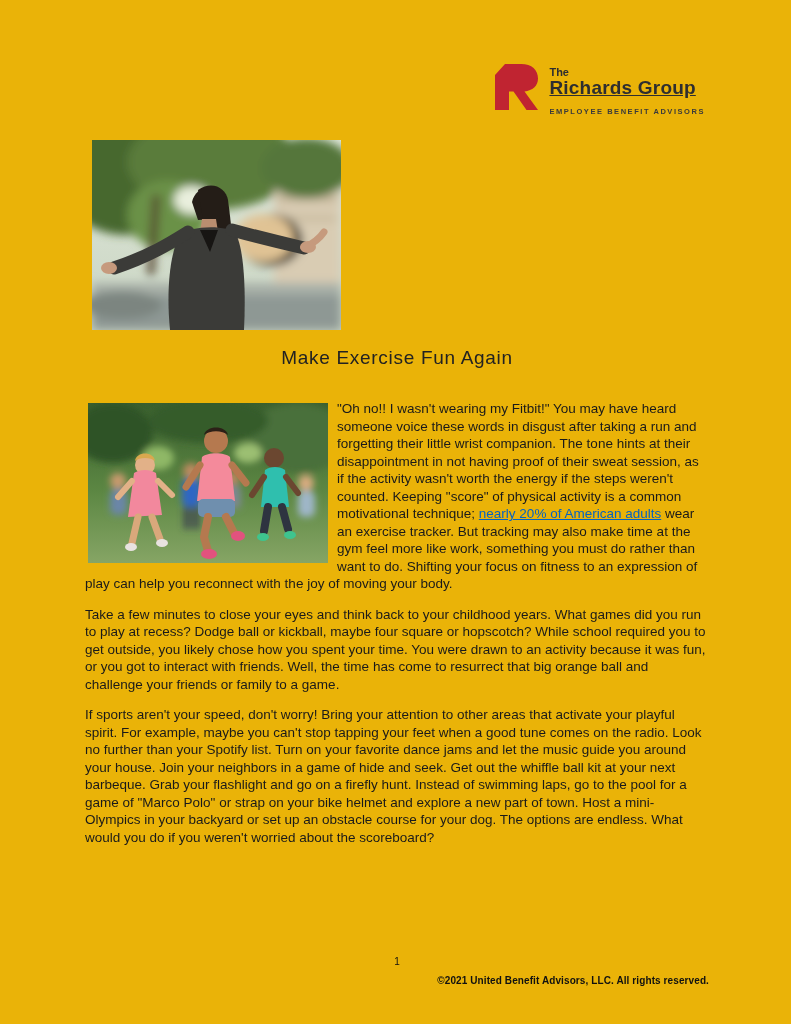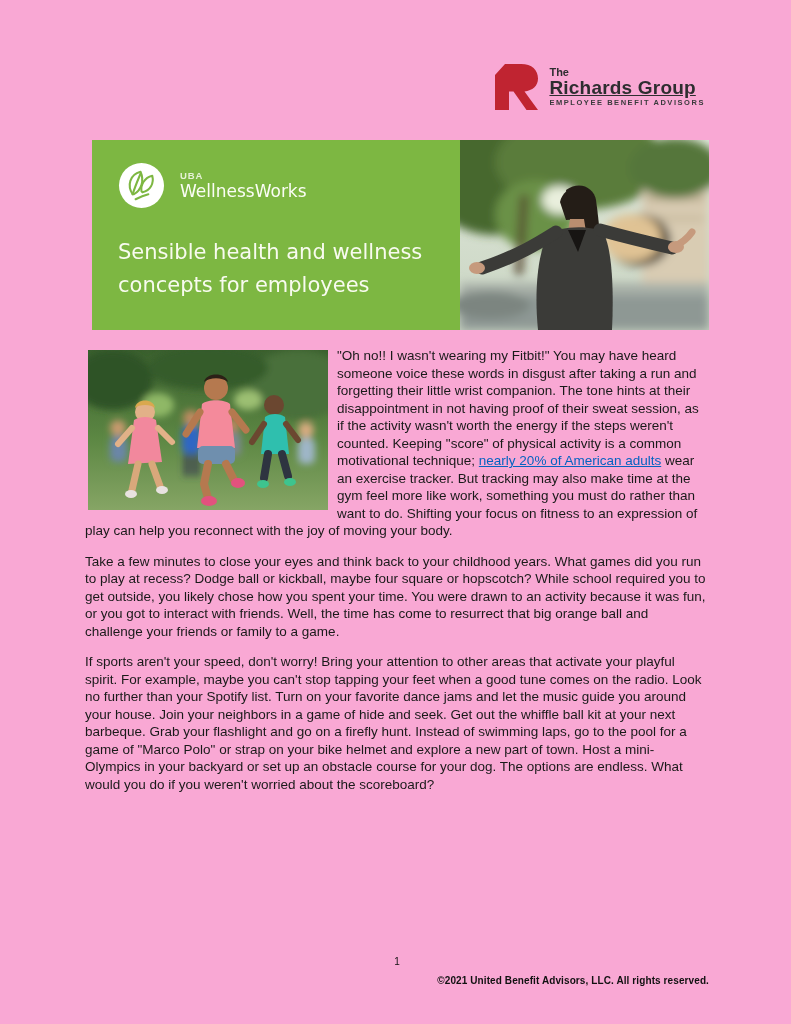--- a/index.html
+++ b/index.html
@@ -2,32 +2,32 @@
 <html style="--brand-red: #c02431; --banner-green: #7db742; --link-blue: #0563c1;"><head>
 <meta charset="utf-8">
 <style>
   :root{
     --brand-red:#c02431;
     --banner-green:#7db742;
     --link-blue:#0563c1;
   }
   html,body{margin:0;padding:0;background:#e9e9e9;}
   .page{
-    position:relative;width:791px;height:1024px;margin:0 auto;background:#f9a8d4;
+    position:relative;width:791px;height:1024px;margin:0 auto;background:#eab308;
     font-family:"Liberation Sans",sans-serif;color:#1a1a1a;overflow:hidden;
   }
 
   
   .brand-logo{position:absolute;top:60px;right:86px;display:flex;align-items:flex-start;gap:9px;}
   .r-mark{width:50px;height:52px;display:block;}
   .r-fill{fill:var(--brand-red,#c02431);}
   .brand-text{padding-top:7px;}
   .brand-the{font-size:11px;font-weight:bold;color:#2e2e30;line-height:11px;}
   .brand-name{font-size:19px;font-weight:bold;color:#2e2e30;line-height:20px;letter-spacing:.2px;text-decoration:underline;}
-  .brand-tagline{font-size:7.5px;font-weight:bold;color:#3a3a3c;letter-spacing:1.55px;margin-top:0;}
+  .brand-tagline{font-size:7.5px;font-weight:bold;color:#3a3a3c;letter-spacing:1.55px;margin-top:9px;}
 
   
   .banner{position:absolute;left:92px;top:140px;width:617px;height:190px;display:flex;}
   .banner-green{
     width:368px;height:100%;box-sizing:border-box;background:var(--banner-green,#7db742);
     padding:22px 18px 0 26px;color:#fff;
   }
   .wellness-logo{display:flex;align-items:center;gap:15px;}
   .leaf-circle{width:47px;height:47px;display:block;}
   .leaf-stroke{fill:none;stroke:var(--banner-green,#7db742);stroke-width:2.1;stroke-linecap:round;stroke-linejoin:round;}
@@ -64,39 +64,20 @@
       <path class="r-fill" d="M10,100 L10,30 L30,8 L62,8 C84,8 96,20 96,37 C96,52 85,61 69,63 L96,100 L73,100 L47,63 L38,63 L38,100 Z"></path>
     </svg>
     <div class="brand-text">
       <div class="brand-the">The</div>
       <div class="brand-name">Richards Group</div>
       <div class="brand-tagline">EMPLOYEE BENEFIT ADVISORS</div>
     </div>
   </div>
 
   <div class="banner">
-    <div class="banner-green">
-      <div class="wellness-logo">
-        <svg class="leaf-circle" viewBox="0 0 48 48" aria-hidden="true">
-          <circle cx="24" cy="24" r="23" fill="#ffffff"></circle>
-          <path class="leaf-stroke" d="M15,33 C9,24 12,13 23,10 C27,19 24,29 16,33 Z"></path>
-          <path class="leaf-stroke" d="M23,12 C20,19 17,26 15,33"></path>
-          <path class="leaf-stroke" d="M25,31 C33,29 37,22 35,14 C27,16 23,23 24,30 Z"></path>
-          <path class="leaf-stroke" d="M18,38 C22,36 27,34 31,33"></path>
-        </svg>
-        <div>
-          <div class="uba">UBA</div>
-          <div class="ww">WellnessWorks</div>
-        </div>
-      </div>
-      <div class="banner-headline">
-        <div>Sensible health and wellness</div>
-        <div>concepts for employees</div>
-      </div>
-    </div>
 
     <svg class="banner-photo" viewBox="0 0 249 190" aria-hidden="true">
       <defs>
         <filter id="blur1" x="-20%" y="-20%" width="140%" height="140%">
             <feGaussianBlur stdDeviation="5"></feGaussianBlur>
           </filter>
         <linearGradient id="skyg" x1="0" y1="0" x2="0" y2="1">
           <stop offset="0" stop-color="#dfe8da"></stop>
             <stop offset="1" stop-color="#c9d4c2"></stop>
         </linearGradient>
@@ -130,20 +111,21 @@
         <path d="M96,92 C80,102 58,116 22,128" stroke="#3b3b38" stroke-width="13" stroke-linecap="round" fill="none"></path>
         <ellipse cx="17" cy="128" rx="8" ry="6" fill="#c69a7d"></ellipse>
         <path d="M140,90 C162,96 186,102 212,108" stroke="#3b3b38" stroke-width="13" stroke-linecap="round" fill="none"></path>
         <path d="M212,108 C220,104 228,98 232,92" stroke="#c69a7d" stroke-width="7" stroke-linecap="round" fill="none"></path>
         <ellipse cx="216" cy="107" rx="8" ry="6" fill="#c69a7d"></ellipse>
       </g>
     </svg>
   </div>
 
   <div class="article">
+    <h1 class="title">Make Exercise Fun Again</h1>
 
     <p>
       
       <svg class="kids-figure" viewBox="0 0 240 160" aria-hidden="true">
         <defs>
           <filter id="blur2" x="-20%" y="-20%" width="140%" height="140%">
               <feGaussianBlur stdDeviation="3.5"></feGaussianBlur>
             </filter>
           <linearGradient id="grassg" x1="0" y1="0" x2="0" y2="1">
             <stop offset="0" stop-color="#3a5f2e"></stop>

